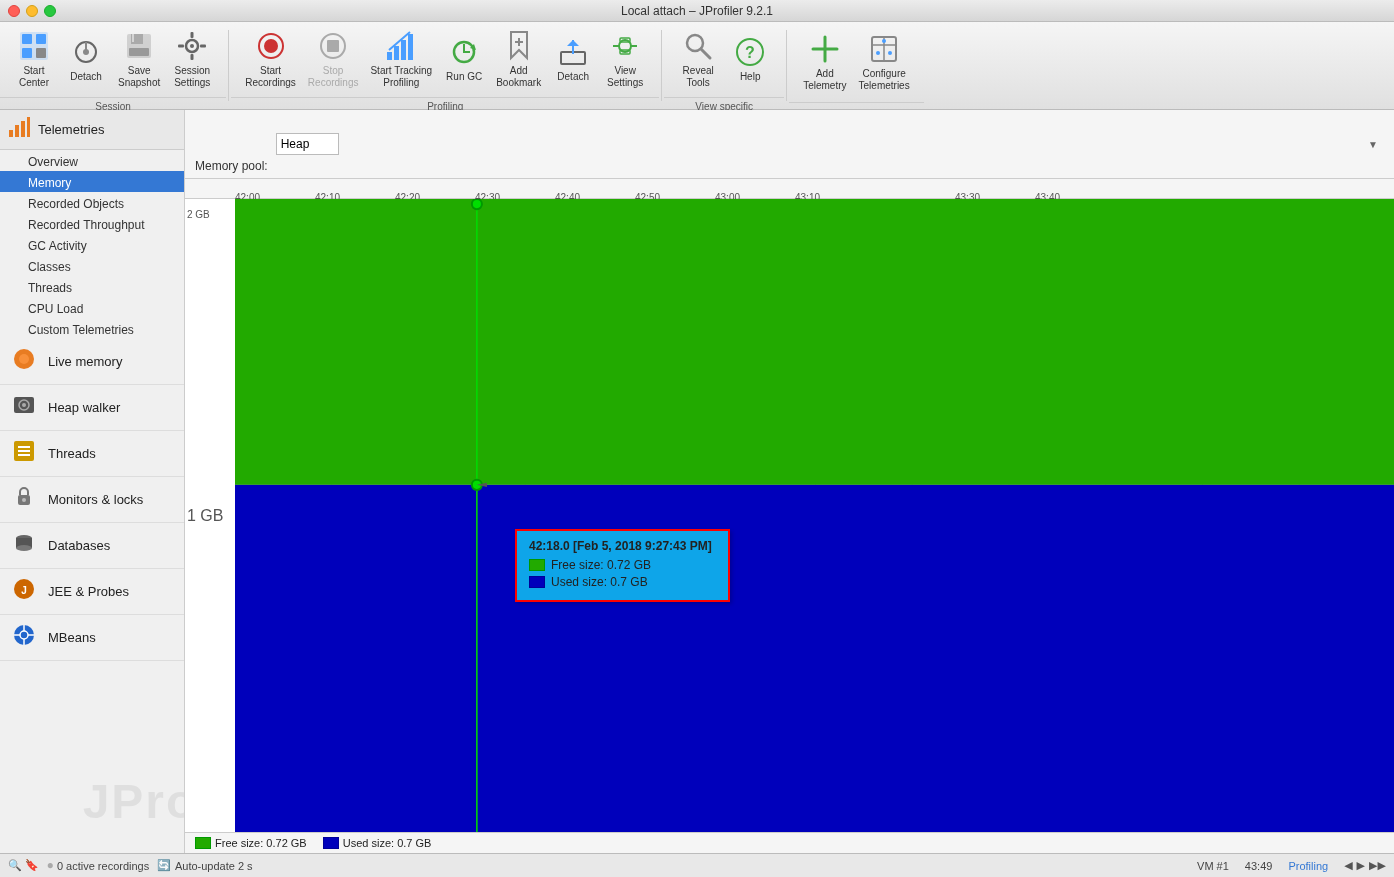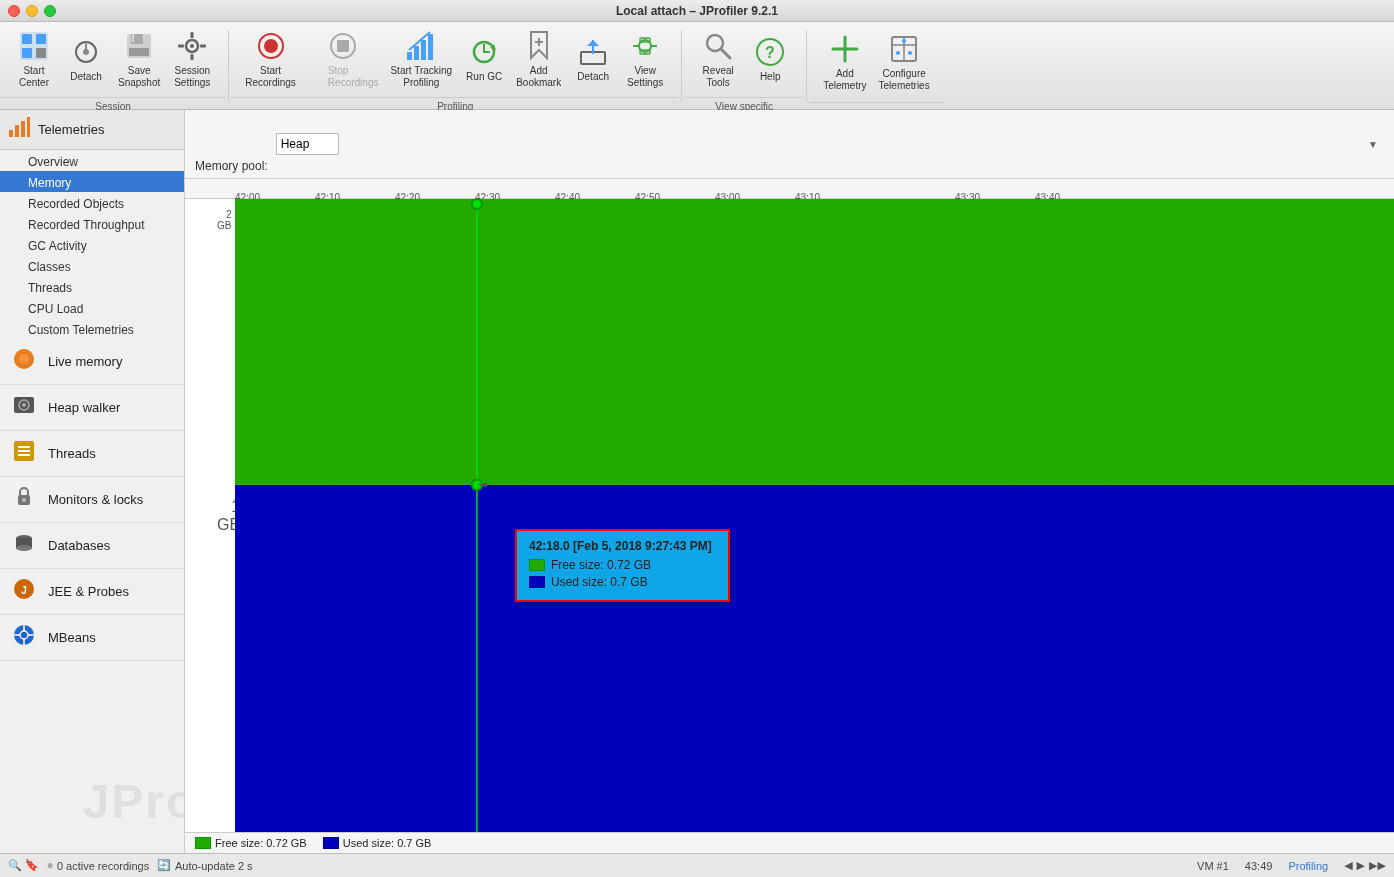--- a/index.html
+++ b/index.html
@@ -3,21 +3,21 @@
   <meta charset="utf-8">
   <style>
     * { box-sizing: border-box; margin: 0; padding: 0; }
     body { font-family: -apple-system, 'Helvetica Neue', Arial, sans-serif; font-size: 12px; background: #e8e8e8; color: #222; width: 1394px; height: 877px; overflow: hidden; }
 
     
     #titlebar {
       background: linear-gradient(180deg, #ececec 0%, #d6d6d6 100%);
       height: 22px;
       display: flex; align-items: center; justify-content: center;
-      font-size: 12px; font-weight: 700; color: #333;
+      font-size: 12px; font-weight: 400; color: #333;
       border-bottom: 1px solid #bbb;
       position: relative;
       text-align: center;
     }
     .window-controls { position: absolute; left: 8px; top: 50%; transform: translateY(-50%); display: flex; gap: 6px; }
     .wc { width: 12px; height: 12px; border-radius: 50%; }
     .wc-close { background: #ff5f57; border: 1px solid #e0443e; }
     .wc-min { background: #febc2e; border: 1px solid #d4a017; }
     .wc-max { background: #28c840; border: 1px solid #1aad2d; }
 
@@ -120,21 +120,21 @@
 
     
     #timeline-ruler {
       height: 20px; background: #f5f5f5; border-bottom: 1px solid #ccc;
       position: relative; display: flex; align-items: center;
     }
     .ruler-labels { position: relative; width: 100%; display: flex; }
 
     
     #y-axis { position: absolute; left: 0; top: 0; bottom: 0; width: 50px; display: flex; flex-direction: column; justify-content: space-between; padding: 5px 0; pointer-events: none; }
-    .y-label { font-size: 10px; color: #555; text-align: right; padding-right: 4px; margin-left: 30px; }
+    .y-label { font-size: 10px; color: #555; text-align: left; padding-right: 4px; }
 
     
     #tooltip {
       position: absolute; left: 510px; top: 520px;
       background: white; border: 2px solid #ff0000;
       padding: 8px 12px; font-size: 12px; z-index: 10;
       min-width: 200px;
     }
     .tooltip-title { font-weight: bold; margin-bottom: 5px; }
     .tooltip-row { display: flex; align-items: center; gap: 6px; margin: 2px 0; }
@@ -234,21 +234,21 @@
         </div>
         <span style="font-size:10px;text-align:center;line-height:1.2;">Start<br>Recordings</span>
       </button>
       <button class="tb-btn disabled">
         <div class="tb-icon">
           <svg width="32" height="32" viewBox="0 0 32 32">
             <circle cx="16" cy="16" r="12" fill="none" stroke="#aaa" stroke-width="2"></circle>
             <rect x="10" y="10" width="12" height="12" rx="1" fill="#aaa"></rect>
           </svg>
         </div>
-        <span style="font-size:10px;text-align:left;line-height:1.2;color:#aaa;margin-left:20px;">Stop<br>Recordings</span>
+        <span style="font-size:10px;text-align:center;line-height:1.2;color:#aaa;">Stop<br>Recordings</span>
       </button>
       <button class="tb-btn">
         <div class="tb-icon">
           <svg width="32" height="32" viewBox="0 0 32 32">
             <rect x="2" y="22" width="5" height="8" fill="#4a9eff"></rect>
             <rect x="9" y="16" width="5" height="14" fill="#4a9eff"></rect>
             <rect x="16" y="10" width="5" height="20" fill="#4a9eff"></rect>
             <rect x="23" y="4" width="5" height="26" fill="#4a9eff"></rect>
             <polyline points="4,20 11,14 18,8 25,2" fill="none" stroke="#4a9eff" stroke-width="2"></polyline>
           </svg>

